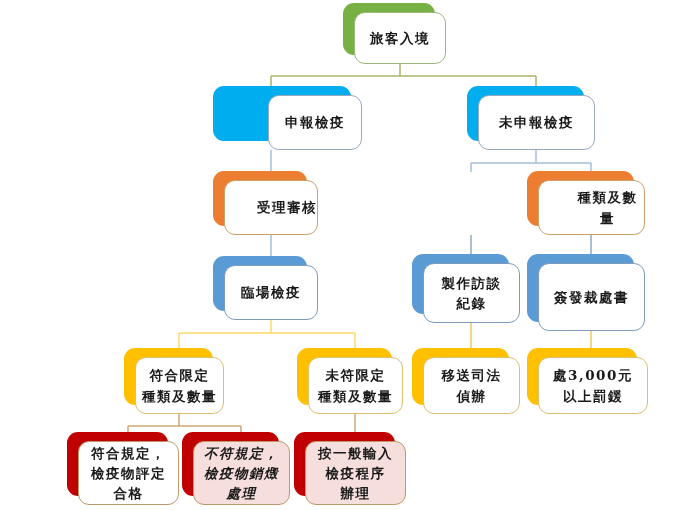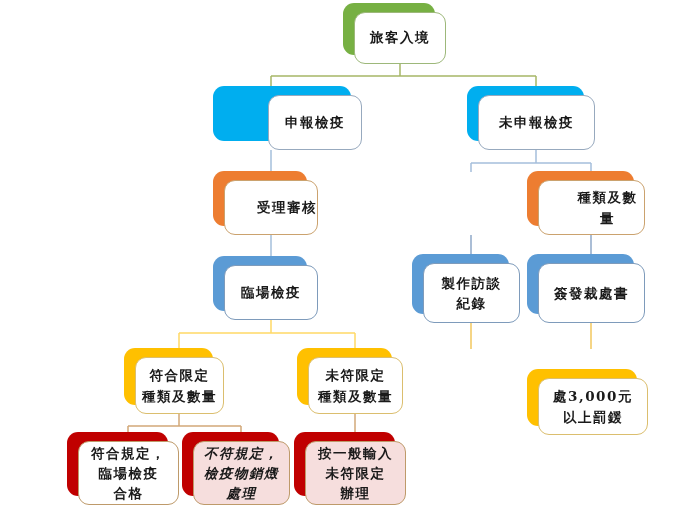--- a/index.html
+++ b/index.html
@@ -22,21 +22,21 @@
     letter-spacing:1.5px;line-height:1.5;box-sizing:border-box;
   }
   
   .acc-green  .accent{background:#77B043;}
   .acc-cyan   .accent{background:#00AEEF;}
   .acc-orange .accent{background:#ED7D31;}
   .acc-blue   .accent{background:#5B9BD5;}
   .acc-yellow .accent{background:#FFC000;}
   .acc-red    .accent{background:#C00000;}
   
-  .acc-green  .box{border-color:#9DB87A;font-family:Liberation Serif, serif;}
+  .acc-green  .box{border-color:#9DB87A;}
   .acc-cyan   .box{border-color:#97A9BE;}
   .acc-orange .box{border-color:#CBA26E;padding-left:32px;}
   .acc-blue   .box{border-color:#7E9BBB;}
   .acc-yellow .box{border-color:#DBBE6E;}
   .acc-red    .box{border-color:#BE9A6A;}
   .fill-pink  .box{background:#F6DEDD;}
 </style>
 </head>
 <body>
 
@@ -81,53 +81,58 @@
 
   <div class="node acc-blue" style="left:224px;top:265px;width:94px;height:55px;">
     <div class="accent"></div>
     <div class="box">臨場檢疫</div>
   </div>
   <div class="node acc-blue" style="left:423px;top:263px;width:97px;height:60px;">
     <div class="accent"></div>
     <div class="box">製作訪談
 紀錄</div>
   </div>
-  <div class="node acc-blue" style="left:538px;top:263px;width:107px;height:60px;">
+  <div class="node acc-blue" style="left:538px;top:263px;width:107px;height:68px;">
     <div class="accent"></div>
     <div class="box">簽發裁處書</div>
   </div>
 
   <div class="node acc-yellow" style="left:135px;top:357px;width:89px;height:57px;border-radius:13px;">
     <div class="accent"></div>
     <div class="box">符合限定
 種類及數量</div>
   </div>
   <div class="node acc-yellow" style="left:308px;top:357px;width:95px;height:57px;">
     <div class="accent"></div>
     <div class="box">未符限定
 種類及數量</div>
   </div>
-  <div class="node acc-yellow" style="left:538px;top:378px;width:110px;height:57px;">
+  <div class="node acc-yellow" style="left:423px;top:357px;width:97px;height:57px;">
+    <div class="accent"></div>
+    <div class="box">移送司法
+偵辦</div>
+  </div>
+  <div class="node acc-yellow" style="left:538px;top:357px;width:110px;height:57px;">
     <div class="accent"></div>
     <div class="box">處3,000元
 以上罰鍰</div>
   </div>
 
   <div class="node acc-red" style="left:78px;top:441px;width:101px;height:64px;">
     <div class="accent"></div>
     <div class="box">符合規定，
-臨場檢疫
+檢疫物評定
 合格</div>
   </div>
   <div class="node acc-red fill-pink" style="left:193px;top:441px;width:97px;height:64px;font-style:italic;">
     <div class="accent"></div>
     <div class="box">不符規定，
 檢疫物銷燬
 處理</div>
   </div>
   <div class="node acc-red fill-pink" style="left:305px;top:441px;width:101px;height:64px;">
     <div class="accent"></div>
     <div class="box">按一般輸入
-未符限定
+檢疫程序
 辦理</div>
   </div>
 
 </div>
 
 </body></html>

